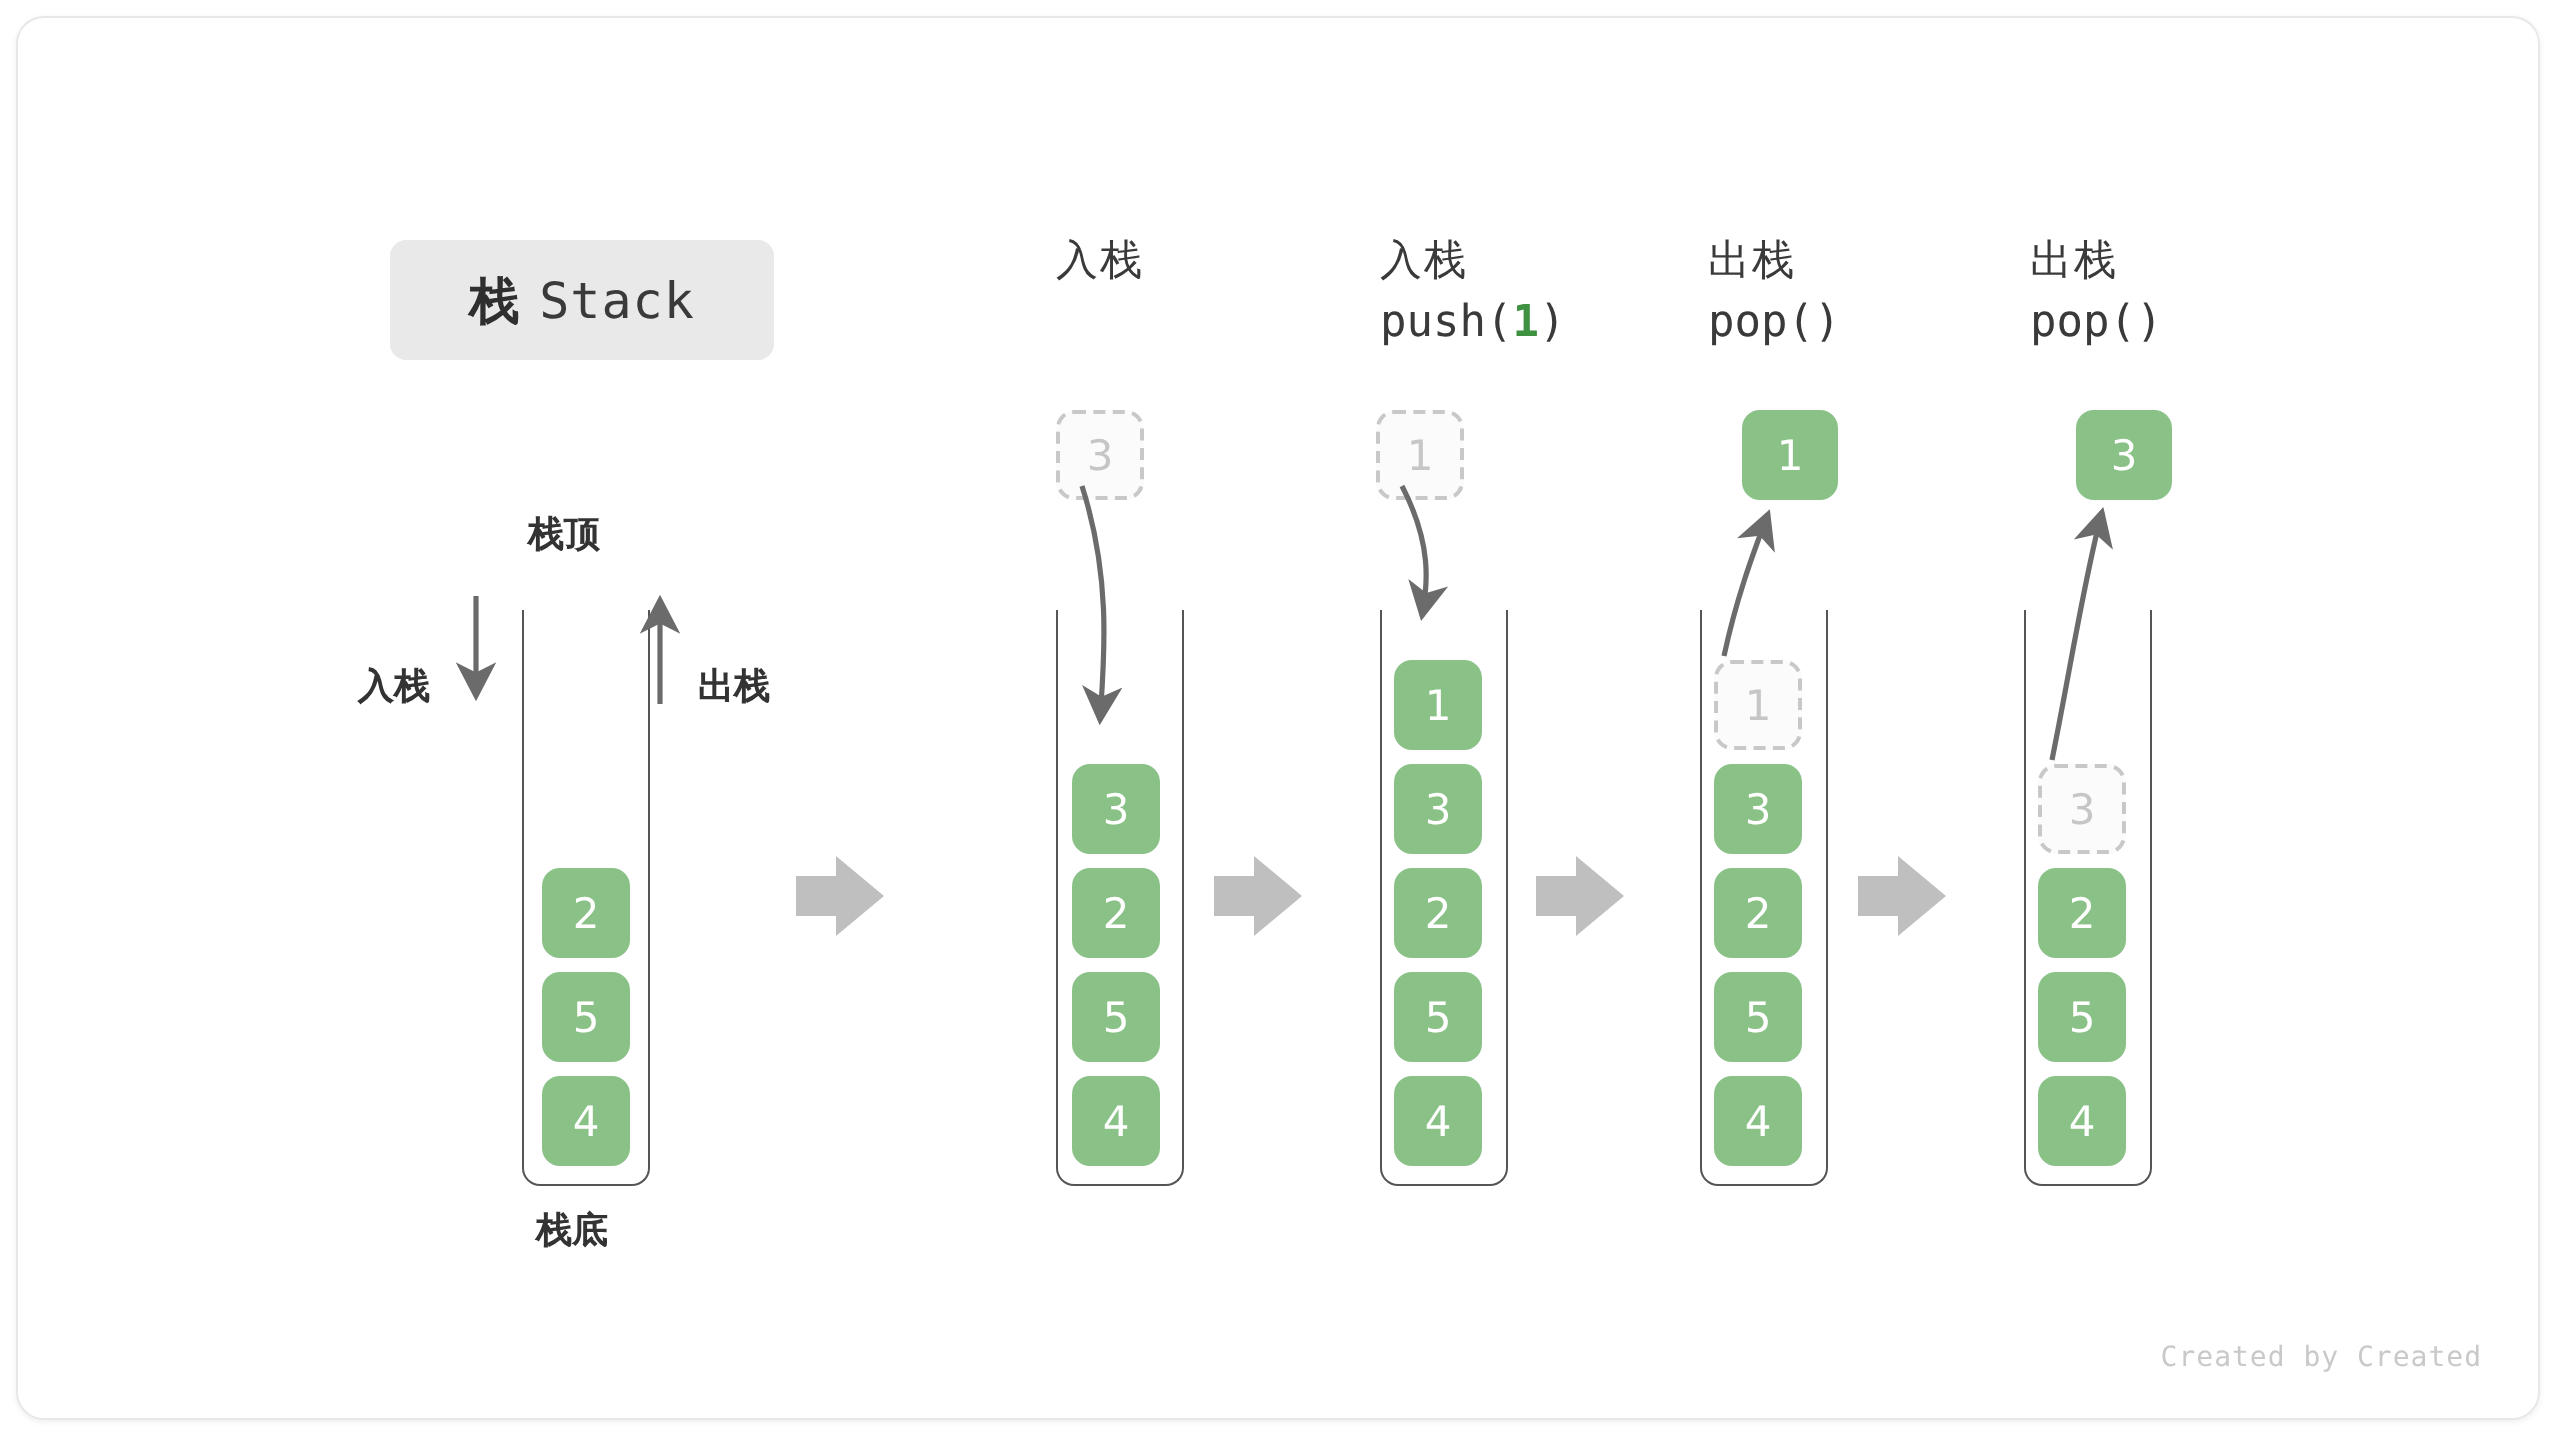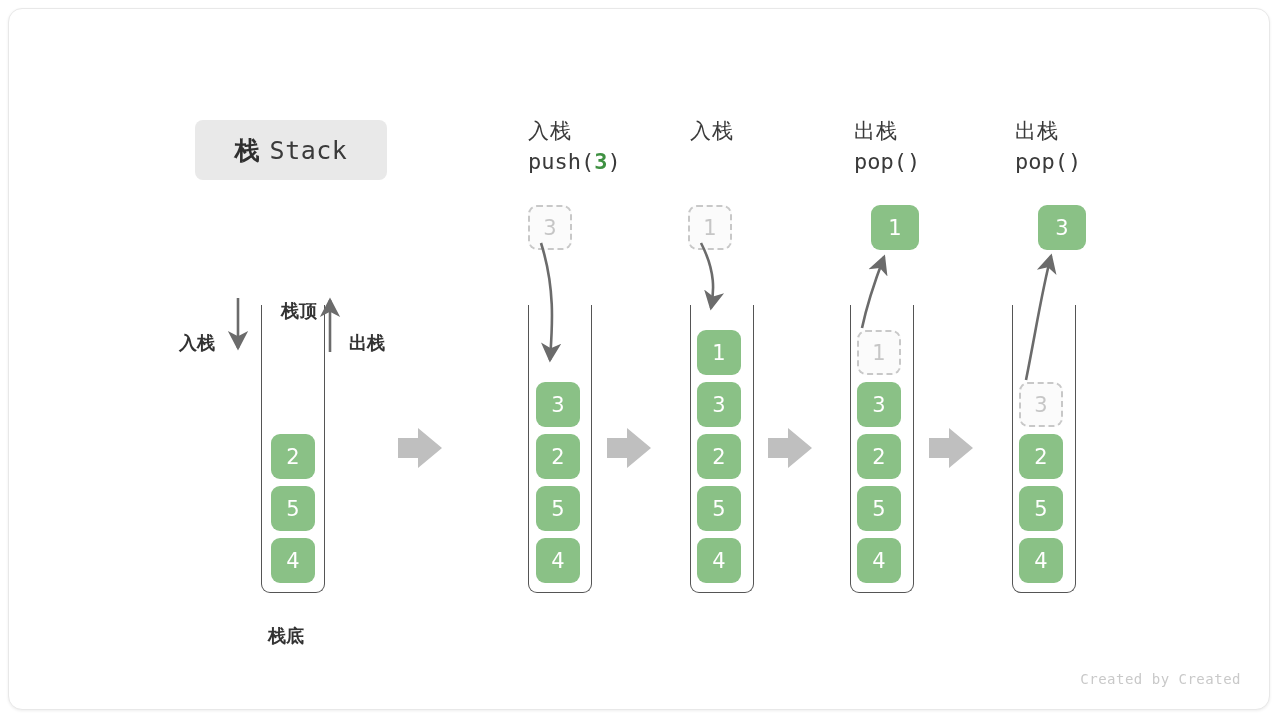--- a/index.html
+++ b/index.html
@@ -133,49 +133,49 @@
 </head>
 <body>
 
 <div id="card">
 
   <div id="title-chip" class="abs">
     <span class="t-cn">栈</span>
     <span class="t-en">Stack</span>
   </div>
 
-  <div class="abs cn-label" style="left:272px; top:246px;margin-top:44px;">栈顶</div>
+  <div class="abs cn-label" style="left:255px; top:246px;">栈顶</div>
 
   <div class="abs cn-label" style="left:170px; top:322px;">入栈</div>
   <div class="abs cn-label" style="left:340px; top:322px;">出栈</div>
 
   <div class="abs stack-box" style="left:252px; top:296px;"></div>
   <div class="abs" style="left:262px; top:425px;">
     <div class="cell">2</div>
     <div class="cell" style="margin-top:7px;">5</div>
     <div class="cell" style="margin-top:7px;">4</div>
   </div>
 
-  <div class="abs cn-label" style="left:259px; top:615px;">栈底</div>
+  <div class="abs cn-label" style="left:259px; top:594px;">栈底</div>
 
   <div class="abs col-head" style="left:519px; top:108px;">
     <span class="cn">入栈</span>
-    <span class="code"><span>push(</span><span class="arg">3</span><span>)</span></span>
   </div>
   <div class="abs cell ghost" style="left:519px; top:196px;">3</div>
   <div class="abs stack-box" style="left:519px; top:296px;"></div>
   <div class="abs" style="left:527px; top:373px;">
     <div class="cell">3</div>
     <div class="cell" style="margin-top:7px;">2</div>
     <div class="cell" style="margin-top:7px;">5</div>
     <div class="cell" style="margin-top:7px;">4</div>
   </div>
 
   <div class="abs col-head" style="left:681px; top:108px;">
     <span class="cn">入栈</span>
+    <span class="code"><span>push(</span><span class="arg">1</span><span>)</span></span>
   </div>
   <div class="abs cell ghost" style="left:679px; top:196px;">1</div>
   <div class="abs stack-box" style="left:681px; top:296px;"></div>
   <div class="abs" style="left:688px; top:321px;">
     <div class="cell">1</div>
     <div class="cell" style="margin-top:7px;">3</div>
     <div class="cell" style="margin-top:7px;">2</div>
     <div class="cell" style="margin-top:7px;">5</div>
     <div class="cell" style="margin-top:7px;">4</div>
   </div>

